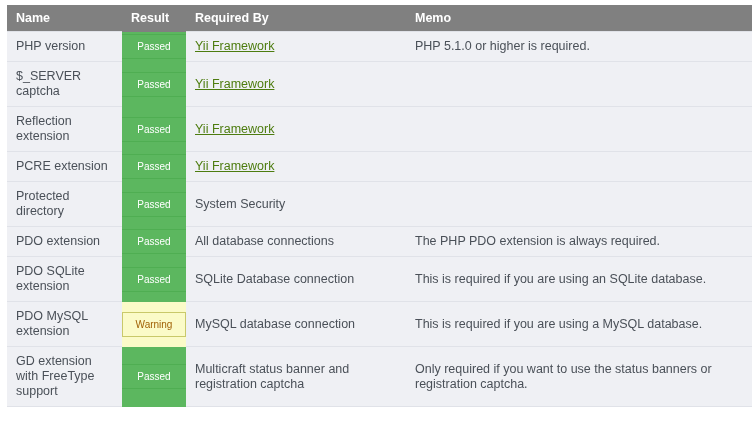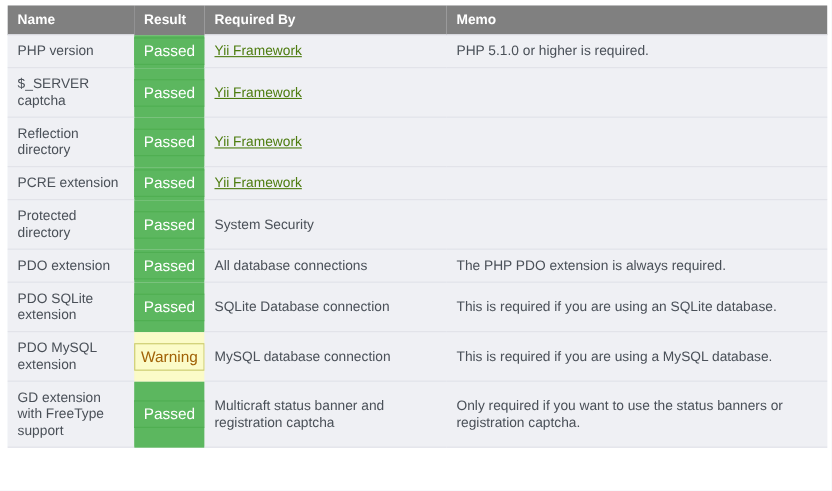--- a/index.html
+++ b/index.html
@@ -70,21 +70,21 @@
     text-align: center;
     border-top: none !important;
     border-bottom: none !important;
   }
   .result-box {
     display: block;
     width: 100%;
     box-sizing: border-box;
     text-align: center;
     padding: 4px 2px 4px 2px;
-    font-size: 14px;
+    font-size: 10px;
     line-height: 15px;
   }
   .result-passed {
     background: #5cb75f;
     color: #ffffff;
     border-top: 1px solid #4fae52;
     border-bottom: 1px solid #4fae52;
   }
   .result-warning {
     background: #fbfbc8;
@@ -144,21 +144,21 @@
         </tr>
         <tr>
           <td class="name-cell"><span class="name-text">$_SERVER captcha</span></td>
           <td class="result passed-cell">
             <span class="result-box result-passed">Passed</span>
           </td>
           <td class="req-cell"><a class="req-link" href="#">Yii Framework</a></td>
           <td class="memo-cell"><span class="memo-text"></span></td>
         </tr>
         <tr>
-          <td class="name-cell"><span class="name-text">Reflection directory</span></td>
+          <td class="name-cell"><span class="name-text">Reflection extension</span></td>
           <td class="result passed-cell">
             <span class="result-box result-passed">Passed</span>
           </td>
           <td class="req-cell"><a class="req-link" href="#">Yii Framework</a></td>
           <td class="memo-cell"><span class="memo-text"></span></td>
         </tr>
         <tr>
           <td class="name-cell"><span class="name-text">PCRE extension</span></td>
           <td class="result passed-cell">
             <span class="result-box result-passed">Passed</span>

